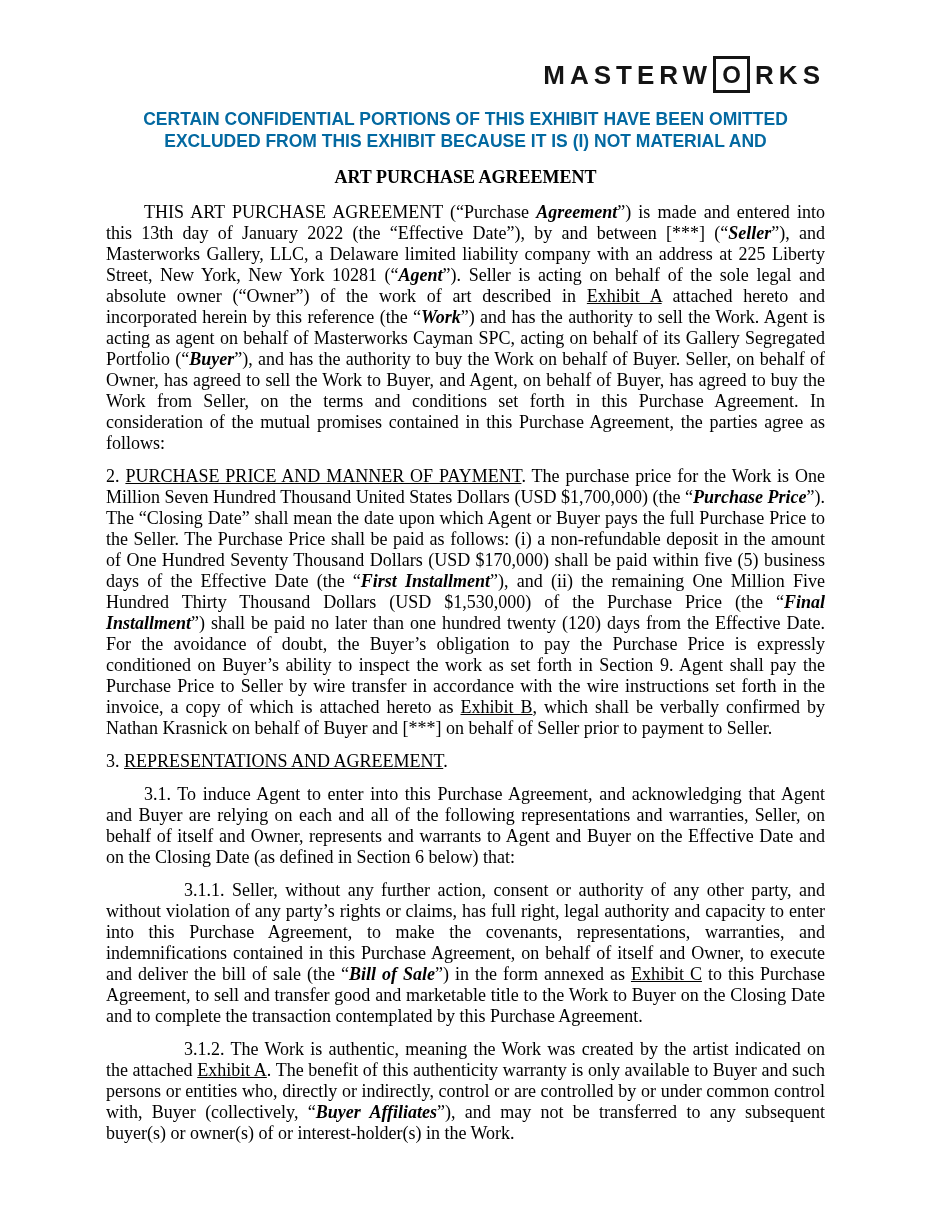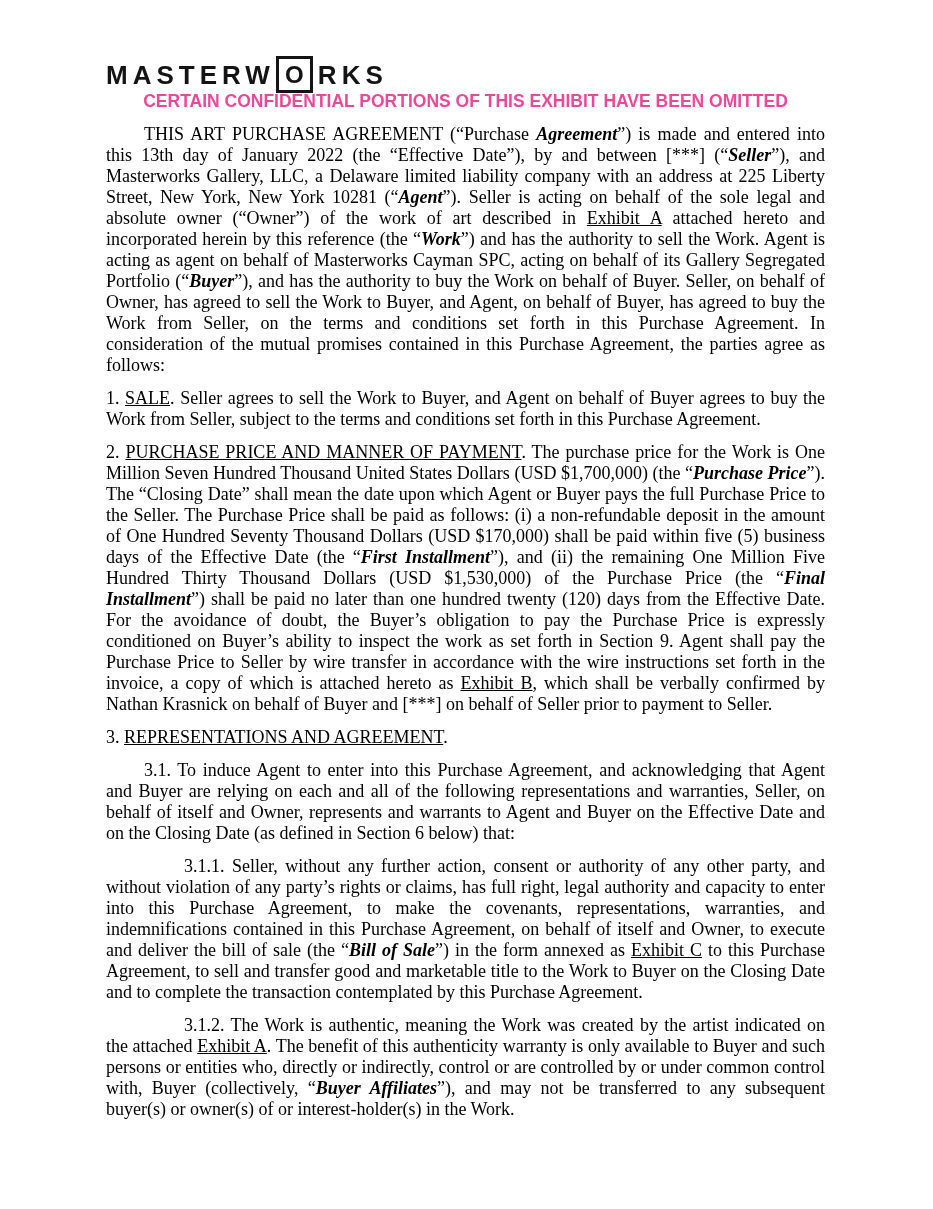--- a/index.html
+++ b/index.html
@@ -6,21 +6,21 @@
   .page {
     box-sizing: border-box;
     width: 933px;
     height: 1209px;
     background: #ffffff;
     padding: 56px 108px 0 106px;
     font-family: "Liberation Serif", serif;
     color: #000000;
     overflow: hidden;
   }
-  .logo-row { line-height: 34px; height: 34px; }
+  .logo-row { text-align: right; line-height: 34px; height: 34px; }
   .logo {
     display: inline-flex;
     align-items: center;
     font-family: "Liberation Sans", sans-serif;
     font-weight: 700;
     font-size: 26px;
     letter-spacing: 5px;
     color: #141414;
     white-space: nowrap;
   }
@@ -29,26 +29,27 @@
     align-items: center;
     justify-content: center;
     width: 31px;
     height: 31px;
     border: 3px solid #141414;
     margin: 0 5px 0 1px;
     letter-spacing: 0;
     font-size: 24px;
   }
   .disclaimer {
+    margin-top: 18px;
     text-align: center;
     font-family: "Liberation Sans", sans-serif;
     font-weight: 700;
     font-size: 17.5px;
     line-height: 22px;
-    color: #ec4899;
+    color: #0369a1;
   }
   .doc-title {
     margin: 15px 0 14px 0;
     text-align: center;
     font-weight: 700;
     font-size: 18px;
     line-height: 21px;
   }
   .doc-body {
     font-size: 18px;
@@ -71,26 +72,27 @@
       <span>MASTERW</span>
       <span class="logo-box">
         <span>O</span>
       </span>
       <span>RKS</span>
     </span>
   </div>
 
   <div class="disclaimer">
     <div>CERTAIN CONFIDENTIAL PORTIONS OF THIS EXHIBIT HAVE BEEN OMITTED</div>
+    <div>EXCLUDED FROM THIS EXHIBIT BECAUSE IT IS (I) NOT MATERIAL AND</div>
   </div>
 
+  <div class="doc-title">ART PURCHASE AGREEMENT</div>
 
   <div class="doc-body">
       <p class="para indent-1"><span>THIS ART PURCHASE AGREEMENT (“Purchase </span><span class="bi">Agreement</span><span>”) is made and entered into this 13th day of January 2022 (the “Effective Date”), by and between [***] (“</span><span class="bi">Seller</span><span>”), and Masterworks Gallery, LLC, a Delaware limited liability company with an address at 225 Liberty Street, New York, New York 10281 (“</span><span class="bi">Agent</span><span>”). Seller is acting on behalf of the sole legal and absolute owner (“Owner”) of the work of art described in </span><span class="u">Exhibit A</span><span> attached hereto and incorporated herein by this reference (the “</span><span class="bi">Work</span><span>”) and has the authority to sell the Work. Agent is acting as agent on behalf of Masterworks Cayman SPC, acting on behalf of its Gallery Segregated Portfolio (“</span><span class="bi">Buyer</span><span>”), and has the authority to buy the Work on behalf of Buyer. Seller, on behalf of Owner, has agreed to sell the Work to Buyer, and Agent, on behalf of Buyer, has agreed to buy the Work from Seller, on the terms and conditions set forth in this Purchase Agreement. In consideration of the mutual promises contained in this Purchase Agreement, the parties agree as follows:</span></p>
-      <p class="para indent-0"><span>1. </span><span class="u">SALE</span><span>. Seller agrees to sell the Work to Buyer, and Agent on behalf of Buyer agrees to buy the Work from Seller, subject to the terms and conditions set forth in this Purchase Agreement.</span></p>
       <p class="para indent-0"><span>2. </span><span class="u">PURCHASE PRICE AND MANNER OF PAYMENT</span><span>. The purchase price for the Work is One Million Seven Hundred Thousand United States Dollars (USD $1,700,000) (the “</span><span class="bi">Purchase Price</span><span>”). The “Closing Date” shall mean the date upon which Agent or Buyer pays the full Purchase Price to the Seller. The Purchase Price shall be paid as follows: (i) a non-refundable deposit in the amount of One Hundred Seventy Thousand Dollars (USD $170,000) shall be paid within five (5) business days of the Effective Date (the “</span><span class="bi">First Installment</span><span>”), and (ii) the remaining One Million Five Hundred Thirty Thousand Dollars (USD $1,530,000) of the Purchase Price (the “</span><span class="bi">Final Installment</span><span>”) shall be paid no later than one hundred twenty (120) days from the Effective Date. For the avoidance of doubt, the Buyer’s obligation to pay the Purchase Price is expressly conditioned on Buyer’s ability to inspect the work as set forth in Section 9. Agent shall pay the Purchase Price to Seller by wire transfer in accordance with the wire instructions set forth in the invoice, a copy of which is attached hereto as </span><span class="u">Exhibit B</span><span>, which shall be verbally confirmed by Nathan Krasnick on behalf of Buyer and [***] on behalf of Seller prior to payment to Seller.</span></p>
       <p class="para indent-0"><span>3. </span><span class="u">REPRESENTATIONS AND AGREEMENT</span><span>.</span></p>
       <p class="para indent-1"><span>3.1. To induce Agent to enter into this Purchase Agreement, and acknowledging that Agent and Buyer are relying on each and all of the following representations and warranties, Seller, on behalf of itself and Owner, represents and warrants to Agent and Buyer on the Effective Date and on the Closing Date (as defined in Section 6 below) that:</span></p>
       <p class="para indent-2"><span>3.1.1. Seller, without any further action, consent or authority of any other party, and without violation of any party’s rights or claims, has full right, legal authority and capacity to enter into this Purchase Agreement, to make the covenants, representations, warranties, and indemnifications contained in this Purchase Agreement, on behalf of itself and Owner, to execute and deliver the bill of sale (the “</span><span class="bi">Bill of Sale</span><span>”) in the form annexed as </span><span class="u">Exhibit C</span><span> to this Purchase Agreement, to sell and transfer good and marketable title to the Work to Buyer on the Closing Date and to complete the transaction contemplated by this Purchase Agreement.</span></p>
       <p class="para indent-2"><span>3.1.2. The Work is authentic, meaning the Work was created by the artist indicated on the attached </span><span class="u">Exhibit A</span><span>. The benefit of this authenticity warranty is only available to Buyer and such persons or entities who, directly or indirectly, control or are controlled by or under common control with, Buyer (collectively, “</span><span class="bi">Buyer Affiliates</span><span>”), and may not be transferred to any subsequent buyer(s) or owner(s) of or interest-holder(s) in the Work.</span></p>
     </div>
 
 </div>
 
 </body></html>

